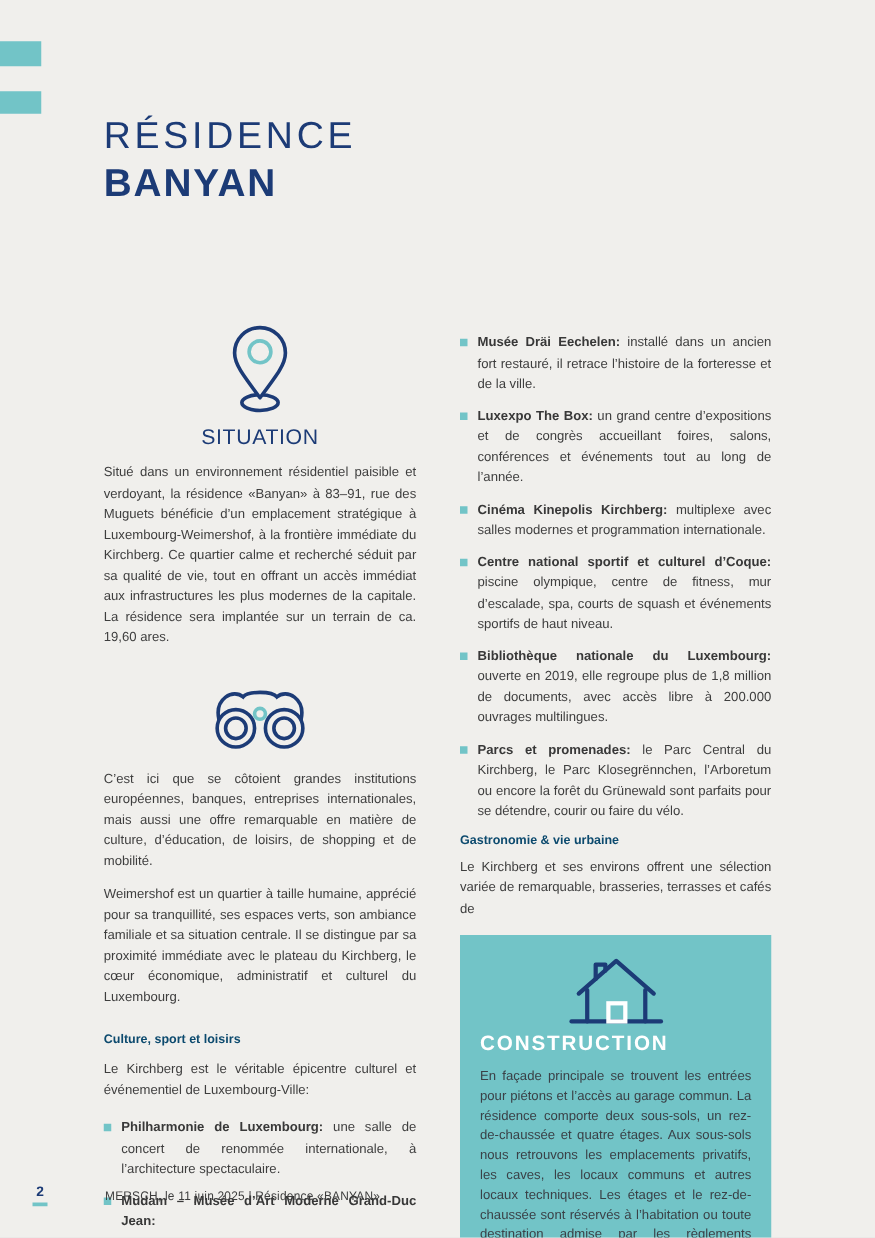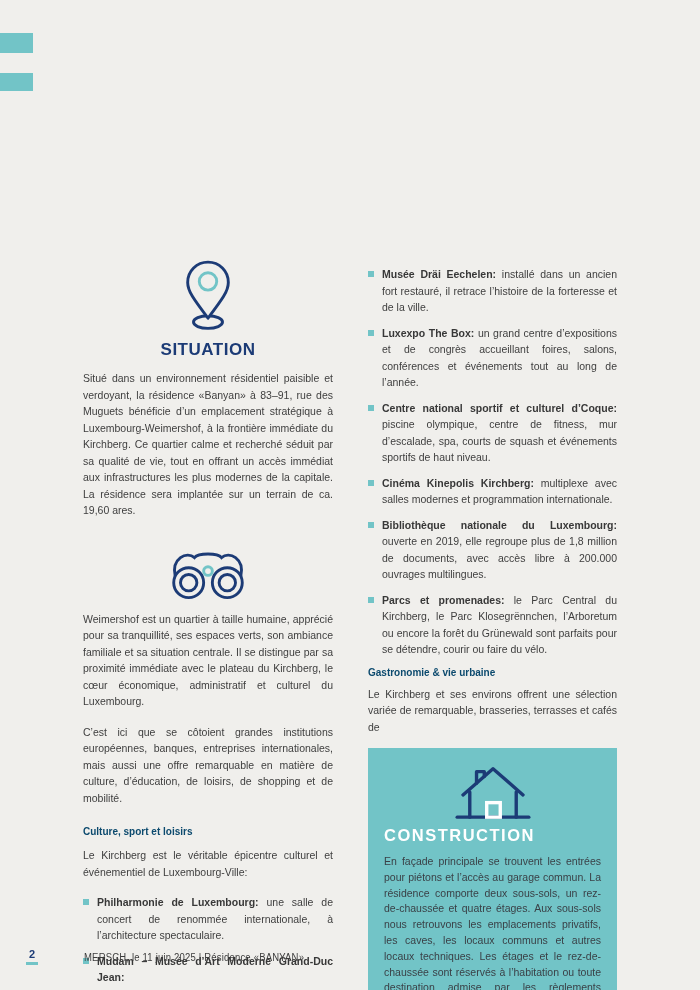--- a/index.html
+++ b/index.html
@@ -15,21 +15,21 @@
   .title{position:absolute;left:83px;top:90px;color:#1c3b76;}
   .title-line1{font-size:30px;font-weight:300;letter-spacing:3px;line-height:38px;}
   .title-line2{font-size:31px;font-weight:800;letter-spacing:1.5px;line-height:38px;}
 
   
   .col{position:absolute;width:250px;}
   .col-left{left:83px;top:258px;}
   .col-right{left:368px;top:258px;width:249px;}
 
   .icon-block{display:block;margin:0 auto;}
-  h2.section{margin:8px 0 0 0;text-align:center;font-size:17px;font-weight:700;letter-spacing:0.5px;color:#1c3b76;}
+  h2.section{margin:8px 0 0 0;text-align:center;font-size:17px;font-weight:400;letter-spacing:0.5px;color:#1c3b76;}
   h3.sub{margin:20px 0 0 0;font-size:10px;font-weight:800;color:#0c4a6e;}
   p.body{margin:10px 0 0 0;font-size:10.5px;line-height:16.5px;color:#3e3e3e;text-align:justify;}
   p.body.mt14{margin-top:14px;}
 
   ul.bullets{list-style:none;margin:14px 0 0 0;padding:0;}
   ul.bullets li{display:flex;margin:0 0 9px 0;justify-content:space-between;}
   .sq{flex:0 0 auto;width:6px;height:6px;background:#72c4c7;margin:5px 8px 0 0;}
   .btxt{flex:1 1 auto;font-size:10.5px;line-height:16.5px;color:#3e3e3e;text-align:justify;}
   .btxt .lead{font-weight:800;color:#383838;}
 
@@ -45,41 +45,45 @@
   .footer-text{position:absolute;left:84px;top:952px;font-size:10px;letter-spacing:0.2px;color:#3c3c3c;transform:scaleX(0.95);transform-origin:left center;}
 </style>
 </head>
 <body>
 
 <div class="page">
 
   <div class="bar bar1"></div>
   <div class="bar bar2"></div>
 
+  <div class="title">
+    <div class="title-line1">RÉSIDENCE</div>
+    <div class="title-line2">BANYAN</div>
+  </div>
 
   <div class="col col-left">
 
     <svg class="icon-block" width="60" height="74" viewBox="0 0 62 76">
       <ellipse cx="31" cy="66" rx="15" ry="6.5" fill="none" stroke="#1c3b76" stroke-width="3"></ellipse>
       <path d="M31 4 C19.3 4 10 13.3 10 25 C10 34 16 42 31 62 C46 42 52 34 52 25 C52 13.3 42.7 4 31 4 Z" fill="#f0efec" stroke="#1c3b76" stroke-width="3" stroke-linejoin="round"></path>
       <circle cx="31" cy="24" r="9" fill="none" stroke="#72c4c7" stroke-width="3"></circle>
     </svg>
     <h2 class="section">SITUATION</h2>
     <p class="body">Situé dans un environnement résidentiel paisible et verdoyant, la résidence «Banyan» à 83–91, rue des Muguets bénéficie d’un emplacement stratégique à Luxembourg-Weimershof, à la frontière immédiate du Kirchberg. Ce quartier calme et recherché séduit par sa qualité de vie, tout en offrant un accès immédiat aux infrastructures les plus modernes de la capitale. La résidence sera implantée sur un terrain de ca. 19,60 ares.</p>
 
     <svg class="icon-block" style="margin-top:26px" width="82" height="56" viewBox="0 0 82 58">
       <path d="M7 32 C3 14 19 6 27 13 C31 8 51 8 55 13 C63 6 79 14 75 32" fill="none" stroke="#1c3b76" stroke-width="3" stroke-linecap="round"></path>
       <circle cx="21" cy="39" r="15.5" fill="#f0efec" stroke="#1c3b76" stroke-width="3"></circle>
       <circle cx="61" cy="39" r="15.5" fill="#f0efec" stroke="#1c3b76" stroke-width="3"></circle>
       <circle cx="21" cy="39" r="8.5" fill="none" stroke="#1c3b76" stroke-width="3"></circle>
       <circle cx="61" cy="39" r="8.5" fill="none" stroke="#1c3b76" stroke-width="3"></circle>
       <circle cx="41" cy="27" r="4.5" fill="#f0efec" stroke="#72c4c7" stroke-width="3"></circle>
     </svg>
+    <p class="body mt14">C’est ici que se côtoient grandes institutions européennes, banques, entreprises internationales, mais aussi une offre remarquable en matière de culture, d’éducation, de loisirs, de shopping et de mobilité.</p>
     <p class="body">Weimershof est un quartier à taille humaine, apprécié pour sa tranquillité, ses espaces verts, son ambiance familiale et sa situation centrale. Il se distingue par sa proximité immédiate avec le plateau du Kirchberg, le cœur économique, administratif et culturel du Luxembourg.</p>
-    <p class="body mt14">C’est ici que se côtoient grandes institutions européennes, banques, entreprises internationales, mais aussi une offre remarquable en matière de culture, d’éducation, de loisirs, de shopping et de mobilité.</p>
 
     <h3 class="sub">Culture, sport et loisirs</h3>
     <p class="body">Le Kirchberg est le véritable épicentre culturel et événementiel de Luxembourg-Ville:</p>
 
     <ul class="bullets">
       <li>
         <span class="sq"></span>
         <span class="btxt"><span class="lead">Philharmonie de Luxembourg:</span><span> une salle de concert de renommée internationale, à l’architecture spectaculaire.</span></span>
       </li>
       <li>
@@ -95,25 +99,25 @@
       <li>
         <span class="sq"></span>
         <span class="btxt"><span class="lead">Musée Dräi Eechelen:</span><span> installé dans un ancien fort restauré, il retrace l’histoire de la forteresse et de la ville.</span></span>
       </li>
       <li>
         <span class="sq"></span>
         <span class="btxt"><span class="lead">Luxexpo The Box:</span><span> un grand centre d’expositions et de congrès accueillant foires, salons, conférences et événements tout au long de l’année.</span></span>
       </li>
       <li>
         <span class="sq"></span>
-        <span class="btxt"><span class="lead">Centre national sportif et culturel d’Coque:</span><span> piscine olympique, centre de fitness, mur d’escalade, spa, courts de squash et événements sportifs de haut niveau.</span></span>
+        <span class="btxt"><span class="lead">Cinéma Kinepolis Kirchberg:</span><span> multiplexe avec salles modernes et programmation internationale.</span></span>
       </li>
       <li>
         <span class="sq"></span>
-        <span class="btxt"><span class="lead">Cinéma Kinepolis Kirchberg:</span><span> multiplexe avec salles modernes et programmation internationale.</span></span>
+        <span class="btxt"><span class="lead">Centre national sportif et culturel d’Coque:</span><span> piscine olympique, centre de fitness, mur d’escalade, spa, courts de squash et événements sportifs de haut niveau.</span></span>
       </li>
       <li>
         <span class="sq"></span>
         <span class="btxt"><span class="lead">Bibliothèque nationale du Luxembourg:</span><span> ouverte en 2019, elle regroupe plus de 1,8 million de documents, avec accès libre à 200.000 ouvrages multilingues.</span></span>
       </li>
       <li>
         <span class="sq"></span>
         <span class="btxt"><span class="lead">Parcs et promenades:</span><span> le Parc Central du Kirchberg, le Parc Klosegrënnchen, l’Arboretum ou encore la forêt du Grünewald sont parfaits pour se détendre, courir ou faire du vélo.</span></span>
       </li>
     </ul>

